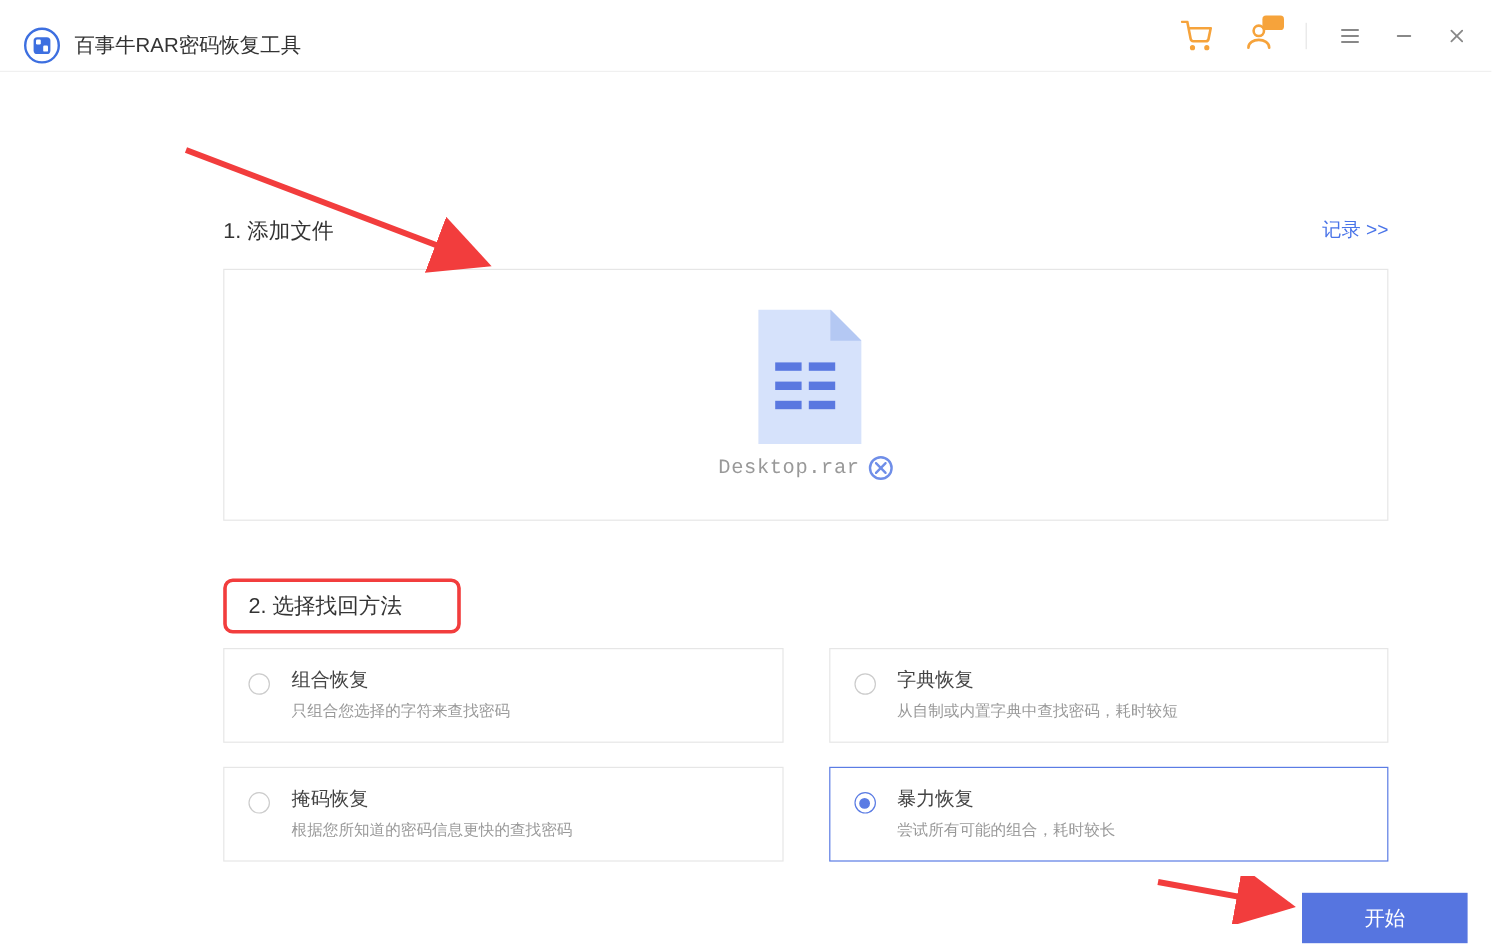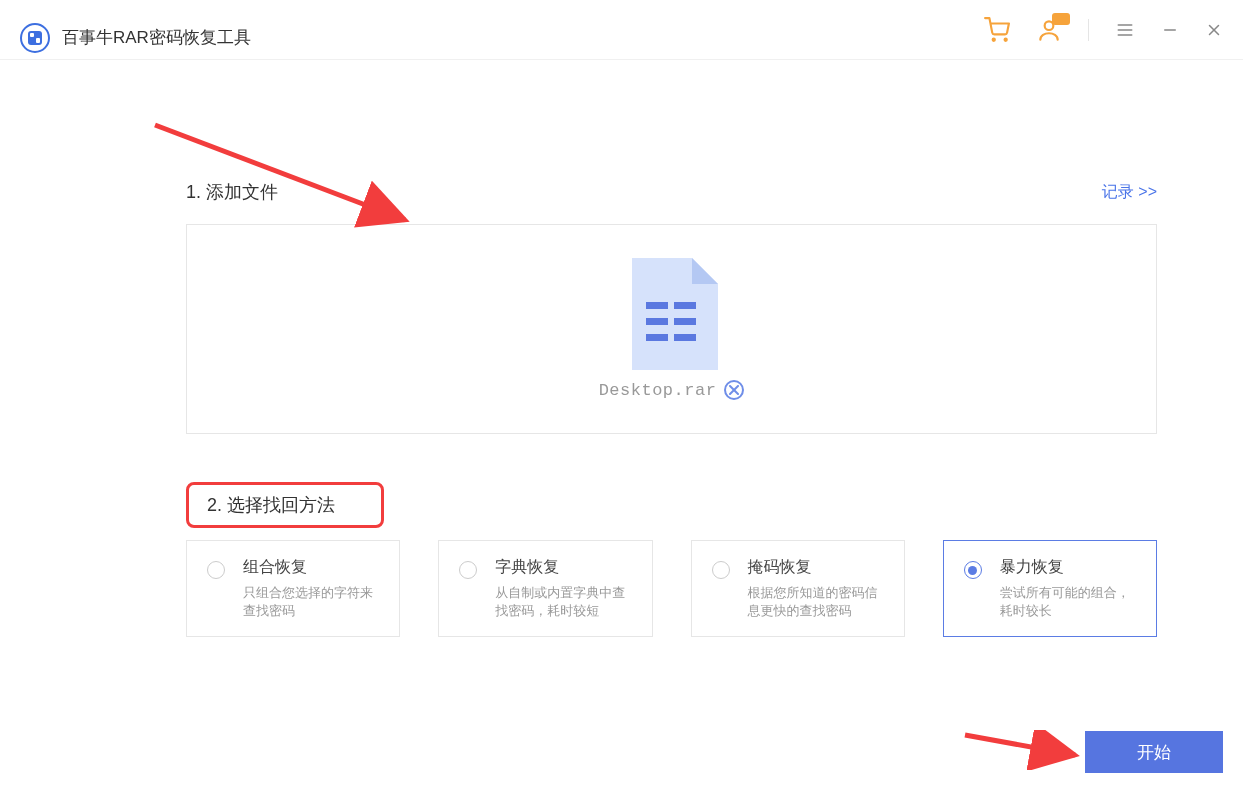--- a/index.html
+++ b/index.html
@@ -38,36 +38,36 @@
   .file-icon-wrap { position: relative; display: flex; flex-direction: column; align-items: center; gap: 10px; font-family: Liberation Mono, monospace; }
   .file-name-row { display: flex; align-items: center; gap: 8px; }
   .file-name { font-size: 17px; color: #999; letter-spacing: 0.5px; }
   .remove-btn {
     width: 20px; height: 20px; border: 2px solid #6f8ee8; border-radius: 50%;
     display: flex; align-items: center; justify-content: center; cursor: pointer; color: #6f8ee8;
   }
   .step2-box { border: 3px solid #f23d3d; border-radius: 8px; padding: 8px 46px 8px 18px; display: inline-block; margin: 48px 0 12px 0; }
   .step2-text { font-size: 18px; color: #333; }
 
-  .method-grid { display: grid; grid-template-columns: 1fr 1fr 1fr 1fr; gap: 20px 38px; }
+  .method-grid { display: grid; grid-template-columns: 1fr 1fr; gap: 20px 38px; }
   .method-card {
     border: 1px solid #e6e6e6; padding: 16px 20px; display: flex; align-items: flex-start; gap: 18px;
     cursor: pointer;
   }
   .method-card.selected { border: 1px solid #5b7ce4; }
   .radio {
     width: 18px; height: 18px; border: 1.5px solid #ccc; border-radius: 50%; margin-top: 4px;
     display: flex; align-items: center; justify-content: center; flex-shrink: 0;
   }
   .radio.on { border-color: #5b7ce4; }
   .radio.on::after { content: ""; width: 9px; height: 9px; background: #5b7ce4; border-radius: 50%; }
   .method-title { font-size: 16px; color: #444; margin-bottom: 6px; }
   .method-desc { font-size: 13px; color: #999; }
 
-  .footer { position: absolute; bottom: 20px; right: 20px; }
+  .footer { position: absolute; bottom: 7px; right: 20px; }
   .start-btn {
     width: 138px; height: 42px; background: #5675e0; color: #fff; border: none;
     font-size: 17px; cursor: pointer; display: flex; align-items: center; justify-content: center;
   }
 
   
   .arrow { position: absolute; pointer-events: none; }
 </style>
 </head>
 <body>

